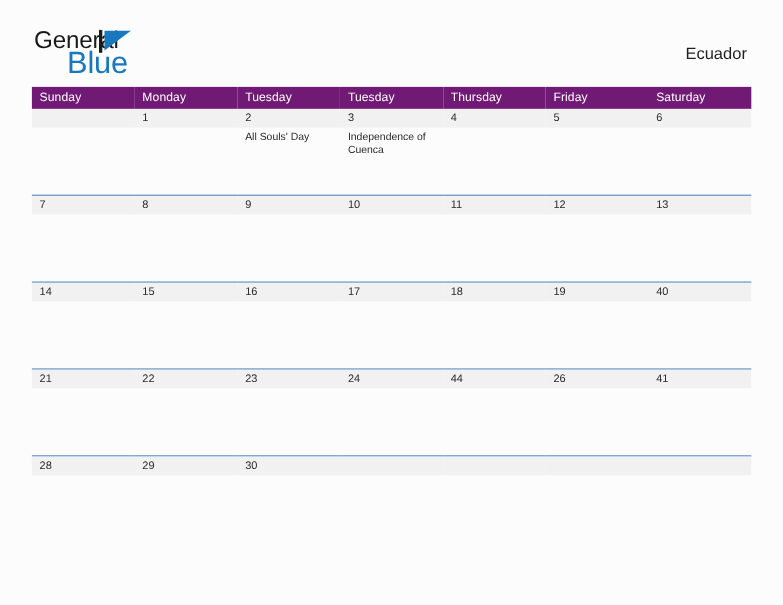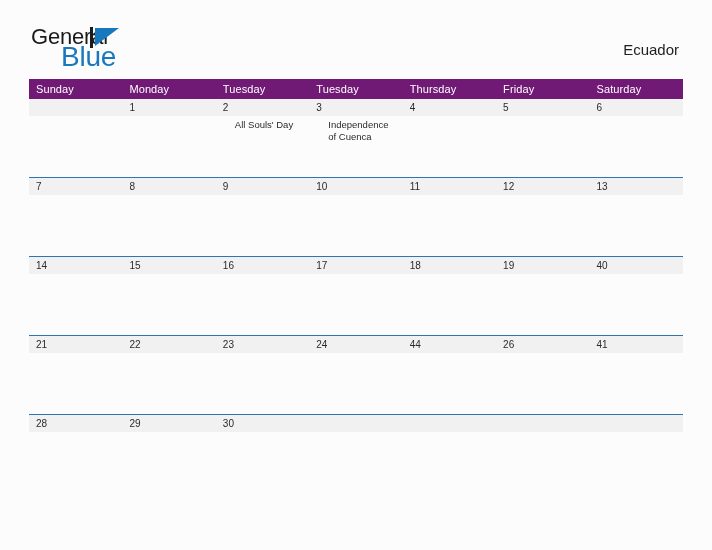--- a/index.html
+++ b/index.html
@@ -122,21 +122,20 @@
     color: #2a2a2a;
     padding: 3px 0 3px 7px;
     height: 11px;
     line-height: 11px;
   }
   .daycell.empty .daynum {
     color: transparent;
   }
   .dayevents {
     padding: 3px 9px 0 7px;
-    margin-left: 12px;
   }
   .event {
     font-size: 9.5px;
     line-height: 12px;
     color: #2a2a2a;
   }
 
   
   tr.week-row.last td {
     height: 26px;

